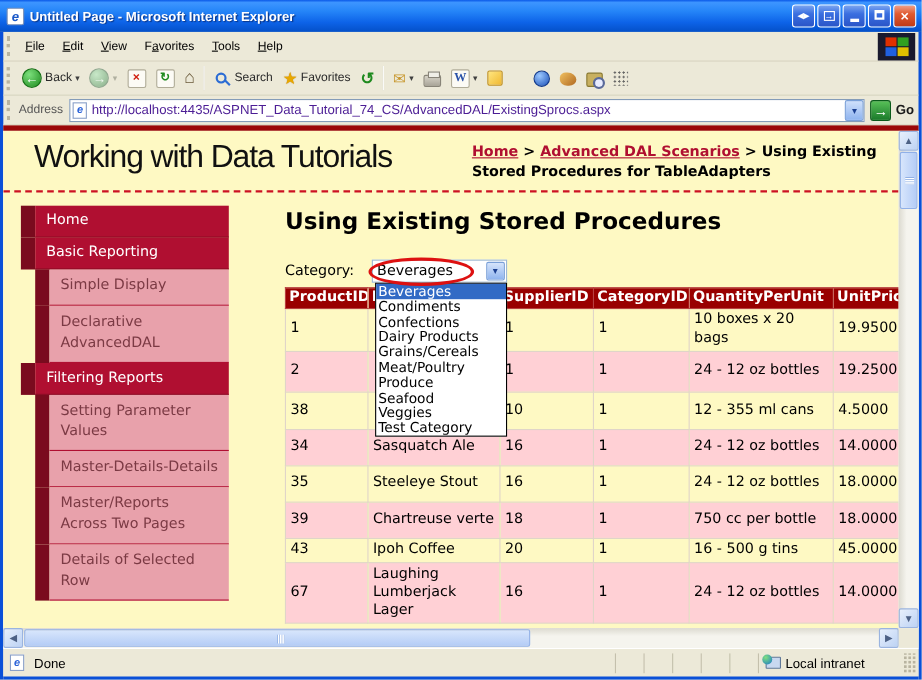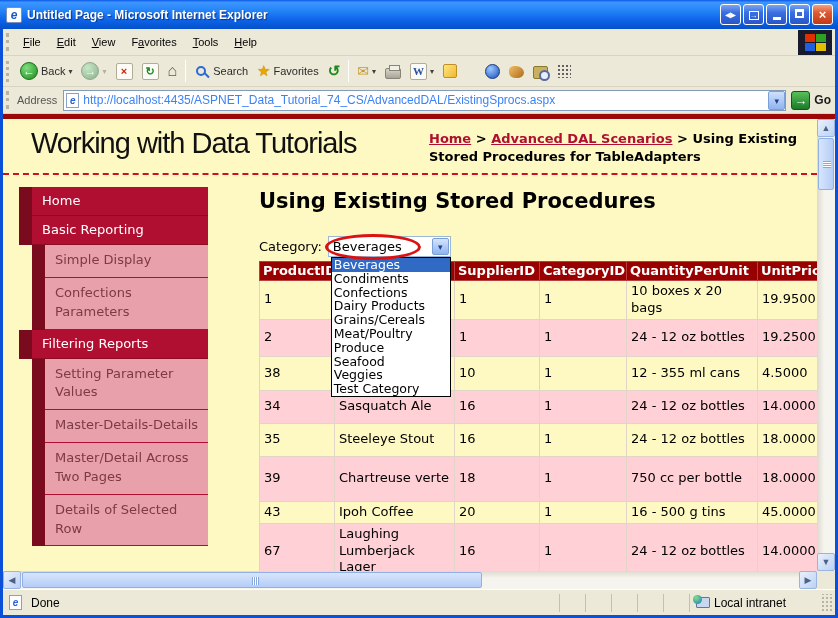--- a/index.html
+++ b/index.html
@@ -58,21 +58,21 @@
   .binoc { width:15px; height:13px; background:#c8b060; border:1px solid #887830; border-radius:2px; position:relative; margin-top:2px;}
   .binoc::after { content:""; position:absolute; right:-3px; bottom:-3px; width:7px; height:7px; border:2px solid #5a6a9a; border-radius:50%; background:#e8ecff;}
   .gridicon { width:14px; height:14px; background-image:radial-gradient(#606060 35%, transparent 36%); background-size:4px 4px; }
 
   
   .addressbar { height:27px; display:flex; align-items:center; border-bottom:1px solid #d8d4c0; flex:0 0 27px; padding-right:4px;}
   .addr-label { font-size:11px; color:#555; padding:0 6px 0 2px; }
   .addr-field { flex:1; height:21px; background:#fff; border:1px solid #849cb8; display:flex; align-items:center; padding-left:2px; }
   .page-ico { width:13px; height:15px; background:#fff; border:1px solid #8aa0c8; font-size:10px; font-weight:bold; font-style:italic;
     color:#2a62d8; text-align:center; line-height:13px; margin-right:4px; flex:0 0 13px;}
-  .addr-url { font-size:12px; color:#3b82f6; flex:1; white-space:nowrap; overflow:hidden; }
+  .addr-url { font-size:12px; color:#4c1d95; flex:1; white-space:nowrap; overflow:hidden; }
   .addr-drop { width:17px; height:19px; background:linear-gradient(180deg,#cfe0fb,#8fb4ef); border:1px solid #7aa0d8; border-radius:2px;
     color:#1b3f91; font-size:9px; text-align:center; line-height:18px; }
   .go-btn { display:flex; align-items:center; gap:4px; margin-left:5px; font-size:12px; font-weight:bold; color:#1a1a1a;}
   .go-sq { width:19px; height:19px; background:linear-gradient(180deg,#58c058,#1a7a2a); border:1px solid #0a5a1a; border-radius:3px;
     color:#fff; text-align:center; line-height:18px; font-size:13px; font-weight:bold;}
 
   .redline { height:5px; background:#9b0808; flex:0 0 5px; }
 
   
   .frame { flex:1; border-left:3px solid #0a50d8; border-right:3px solid #0a50d8; display:flex; flex-direction:column; min-height:0;}
@@ -119,38 +119,38 @@
   .sidebar { margin-left:16px; width:189px; flex:0 0 189px; font-size:13px; }
   .side-item { display:flex; }
   .side-item .notch { width:13px; background:#7a0b1e; flex:0 0 13px; }
   .side-item.section .lbl { flex:1; background:#b00f31; color:#fff; padding:6px 8px 7px 10px; border-bottom:1px solid #8c0c24; }
   .side-item.sub { margin-left:13px; }
   .side-item.sub .lbl { flex:1; background:#e8a1ab; color:#7b3a44; padding:6px 8px 7px 10px; border-bottom:1px solid #b00f31; line-height:1.45;}
 
   .main { margin-left:51px; width:600px; flex:0 0 600px; }
   .main h1 { font-size:21px; font-weight:bold; color:#000; margin:2px 0 22px 0; font-family:"DejaVu Sans", sans-serif;}
   .cat-row { display:flex; align-items:center; position:relative; margin-bottom:2px; height:23px;}
-  .cat-label { font-size:13px; margin-right:6px; }
+  .cat-label { font-size:13px; margin-right:16px; }
   .selectbox { width:123px; height:21px; border:1px solid #9db8d2; background:#fff; display:flex; position:relative; }
   .select-text { flex:1; font-size:13px; padding:2px 2px 0 4px; white-space:nowrap; overflow:hidden;}
   .select-arrow { width:17px; height:17px; margin:1px; background:linear-gradient(180deg,#d6e4fb,#8fb4ef); border:1px solid #7aa0d8;
     border-radius:2px; color:#1b3f91; font-size:9px; text-align:center; line-height:16px; flex:0 0 17px;}
   .oval { position:absolute; left:-4px; top:-3px; width:96px; height:26px; border:3px solid #dd1111; border-radius:50%; pointer-events:none; z-index:20;}
   .dd-list { position:absolute; top:20px; left:2px; width:120px; background:#fff; border:1px solid #000; z-index:10; }
   .dd-item { font-size:12.5px; line-height:13.8px; padding:0 2px; white-space:nowrap; color:#000; }
   .dd-item.sel { background:#316ac5; color:#fff; }
 
   table.data { border-collapse:collapse; table-layout:fixed; width:588px; margin-top:3px; font-size:13px; }
   table.data th { background:#990000; color:#fff; font-weight:bold; text-align:left; padding:1px 3px 2px 3px;
     border:1px solid #b84040; white-space:nowrap; overflow:hidden; }
   table.data td { border:1px solid #e0d5c8; padding:2px 4px; vertical-align:middle; color:#000; line-height:1.3; overflow:hidden;}
   table.data tr.alt td { background:#ffd0d5; }
   table.data tr:nth-child(1) td{height:36px;} table.data tr:nth-child(2) td{height:37px;}
   table.data tr:nth-child(3) td{height:34px;} table.data tr:nth-child(4) td{height:33px;}
-  table.data tr:nth-child(5) td{height:33px;} table.data tr:nth-child(6) td{height:45px;}
+  table.data tr:nth-child(5) td{height:33px;} table.data tr:nth-child(6) td{height:33px;}
   table.data tr:nth-child(7) td{height:16px;} table.data tr:nth-child(8) td{height:54px;}
 </style>
 </head>
 <body>
 
 <div class="window">
 
   <div class="titlebar">
     <div class="title-icon">e</div>
     <div class="title-text">Untitled Page - Microsoft Internet Explorer</div>
@@ -277,37 +277,37 @@
                 <div class="side-item section">
                   <div class="notch"></div>
                   <div class="lbl">Basic Reporting</div>
                 </div>
                 <div class="side-item sub">
                   <div class="notch"></div>
                   <div class="lbl">Simple Display</div>
                 </div>
                 <div class="side-item sub">
                   <div class="notch"></div>
-                  <div class="lbl">Confections Parameters</div>
+                  <div class="lbl">Declarative AdvancedDAL</div>
                 </div>
                 <div class="side-item section">
                   <div class="notch"></div>
                   <div class="lbl">Filtering Reports</div>
                 </div>
                 <div class="side-item sub">
                   <div class="notch"></div>
                   <div class="lbl">Setting Parameter Values</div>
                 </div>
                 <div class="side-item sub">
                   <div class="notch"></div>
                   <div class="lbl">Master-Details-Details</div>
                 </div>
                 <div class="side-item sub">
                   <div class="notch"></div>
-                  <div class="lbl">Master/Detail Across Two Pages</div>
+                  <div class="lbl">Master/Reports Across Two Pages</div>
                 </div>
                 <div class="side-item sub">
                   <div class="notch"></div>
                   <div class="lbl">Details of Selected Row</div>
                 </div>
               </div>
             <div class="main">
               <h1>Using Existing Stored Procedures</h1>
               <div class="cat-row">
                 <span class="cat-label">Category:</span>

